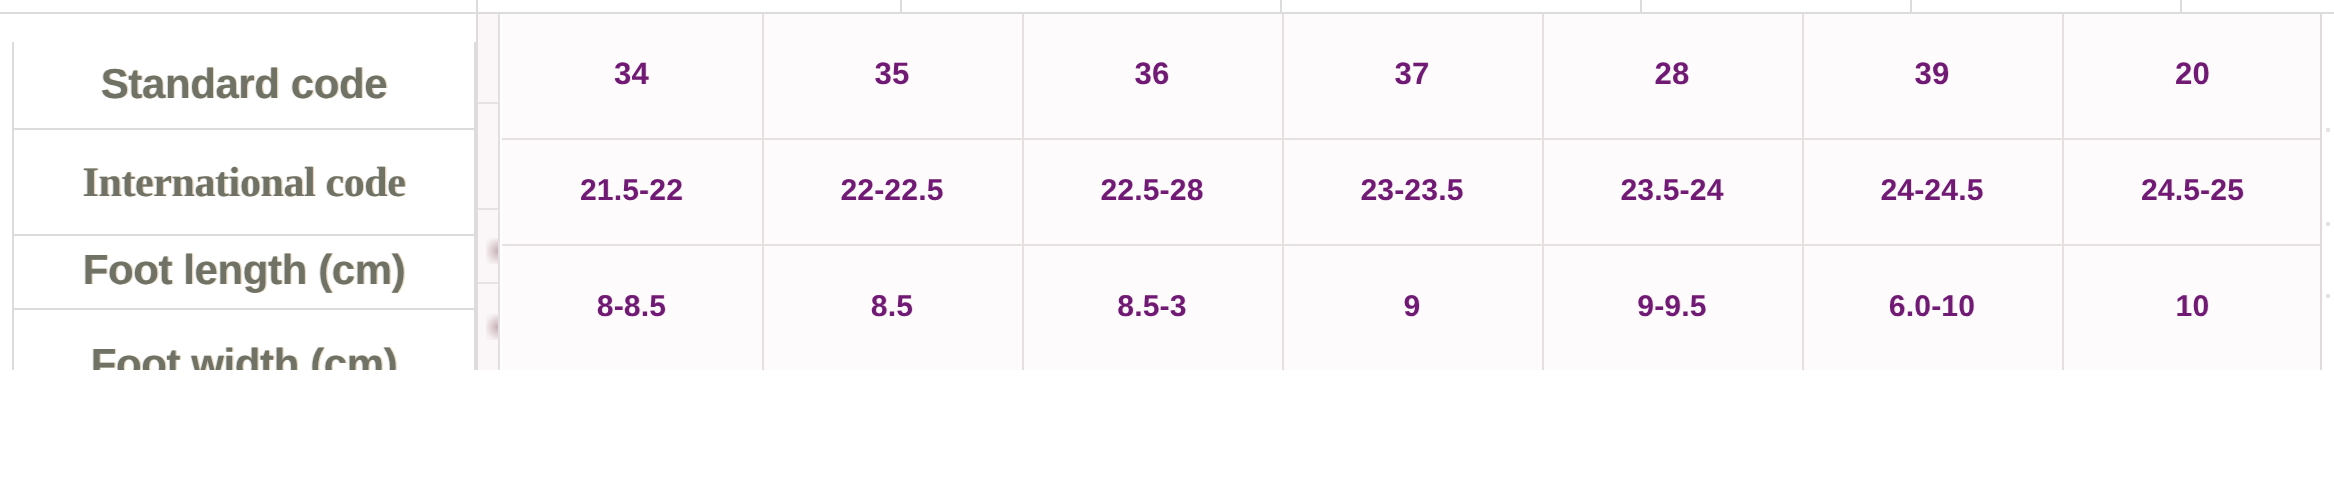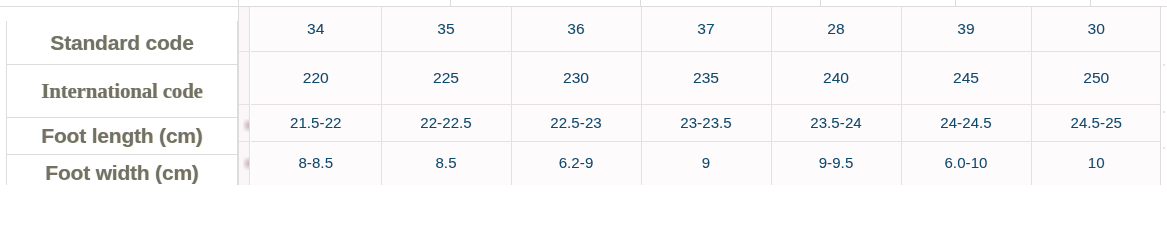--- a/index.html
+++ b/index.html
@@ -56,21 +56,21 @@
     align-items: center;
     justify-content: center;
     box-sizing: border-box;
     border-bottom: 1px solid #dcdcdc;
     background: #ffffff;
   }
   .label-cell:last-child { border-bottom: none; }
   .label-cell.r1 { height: 44px; }
   .label-cell.r2 { height: 53px; font-family: Liberation Serif, serif; }
   .label-cell.r3 { height: 37px; }
-  .label-cell.r4 { height: 35px; }
+  .label-cell.r4 { height: 35px; margin-top: 10px; }
 
   .label-text {
     font-size: 21px;
     font-weight: bold;
     color: #6f7264;
     letter-spacing: -0.2px;
     white-space: nowrap;
     text-shadow: 0.6px 0 0 rgba(196,150,90,0.40), -0.5px 0 0 rgba(120,135,140,0.25);
   }
 
@@ -134,22 +134,22 @@
     border-right: 1px solid #e6e0e1;
     border-bottom: 1px solid #e6e0e1;
     background: #fdfbfc;
     padding: 0;
   }
   .data-body td:last-child { border-right: none; }
   .data-body tr:last-child td { border-bottom: none; margin-top: 32px; }
 
   .cell-text {
     font-size: 15px;
-    font-weight: normal;
-    color: #0c4a6e;
+    font-weight: bold;
+    color: #701a75;
     white-space: nowrap;
     letter-spacing: 0.1px;
     text-shadow: 0.4px 0 0 rgba(190,150,160,0.35);
   }
   .row1 .cell-text, .row2 .cell-text { font-size: 15.5px; }
   .row3 .cell-text, .row4 .cell-text { font-size: 15px; text-align: center; }
 
   
   .grid-right-edge {
     position: absolute;
@@ -216,44 +216,35 @@
 
     <table class="data-body">
       <tbody>
         <tr class="row1">
           <td><span class="cell-text">34</span></td>
           <td><span class="cell-text">35</span></td>
           <td><span class="cell-text">36</span></td>
           <td><span class="cell-text">37</span></td>
           <td><span class="cell-text">28</span></td>
           <td><span class="cell-text">39</span></td>
-          <td><span class="cell-text">30</span></td>
-        </tr>
-        <tr class="row2">
-          <td><span class="cell-text">220</span></td>
-          <td><span class="cell-text">225</span></td>
-          <td><span class="cell-text">230</span></td>
-          <td><span class="cell-text">235</span></td>
-          <td><span class="cell-text">240</span></td>
-          <td><span class="cell-text">245</span></td>
-          <td><span class="cell-text">250</span></td>
+          <td><span class="cell-text">20</span></td>
         </tr>
         <tr class="row3">
           <td><span class="cell-text">21.5-22</span></td>
           <td><span class="cell-text">22-22.5</span></td>
-          <td><span class="cell-text">22.5-23</span></td>
+          <td><span class="cell-text">22.5-28</span></td>
           <td><span class="cell-text">23-23.5</span></td>
           <td><span class="cell-text">23.5-24</span></td>
           <td><span class="cell-text">24-24.5</span></td>
           <td><span class="cell-text">24.5-25</span></td>
         </tr>
         <tr class="row4">
           <td><span class="cell-text">8-8.5</span></td>
           <td><span class="cell-text">8.5</span></td>
-          <td><span class="cell-text">6.2-9</span></td>
+          <td><span class="cell-text">8.5-3</span></td>
           <td><span class="cell-text">9</span></td>
           <td><span class="cell-text">9-9.5</span></td>
           <td><span class="cell-text">6.0-10</span></td>
           <td><span class="cell-text">10</span></td>
         </tr>
       </tbody>
     </table>
   </div>
 
   <div class="grid-right-edge"></div>

